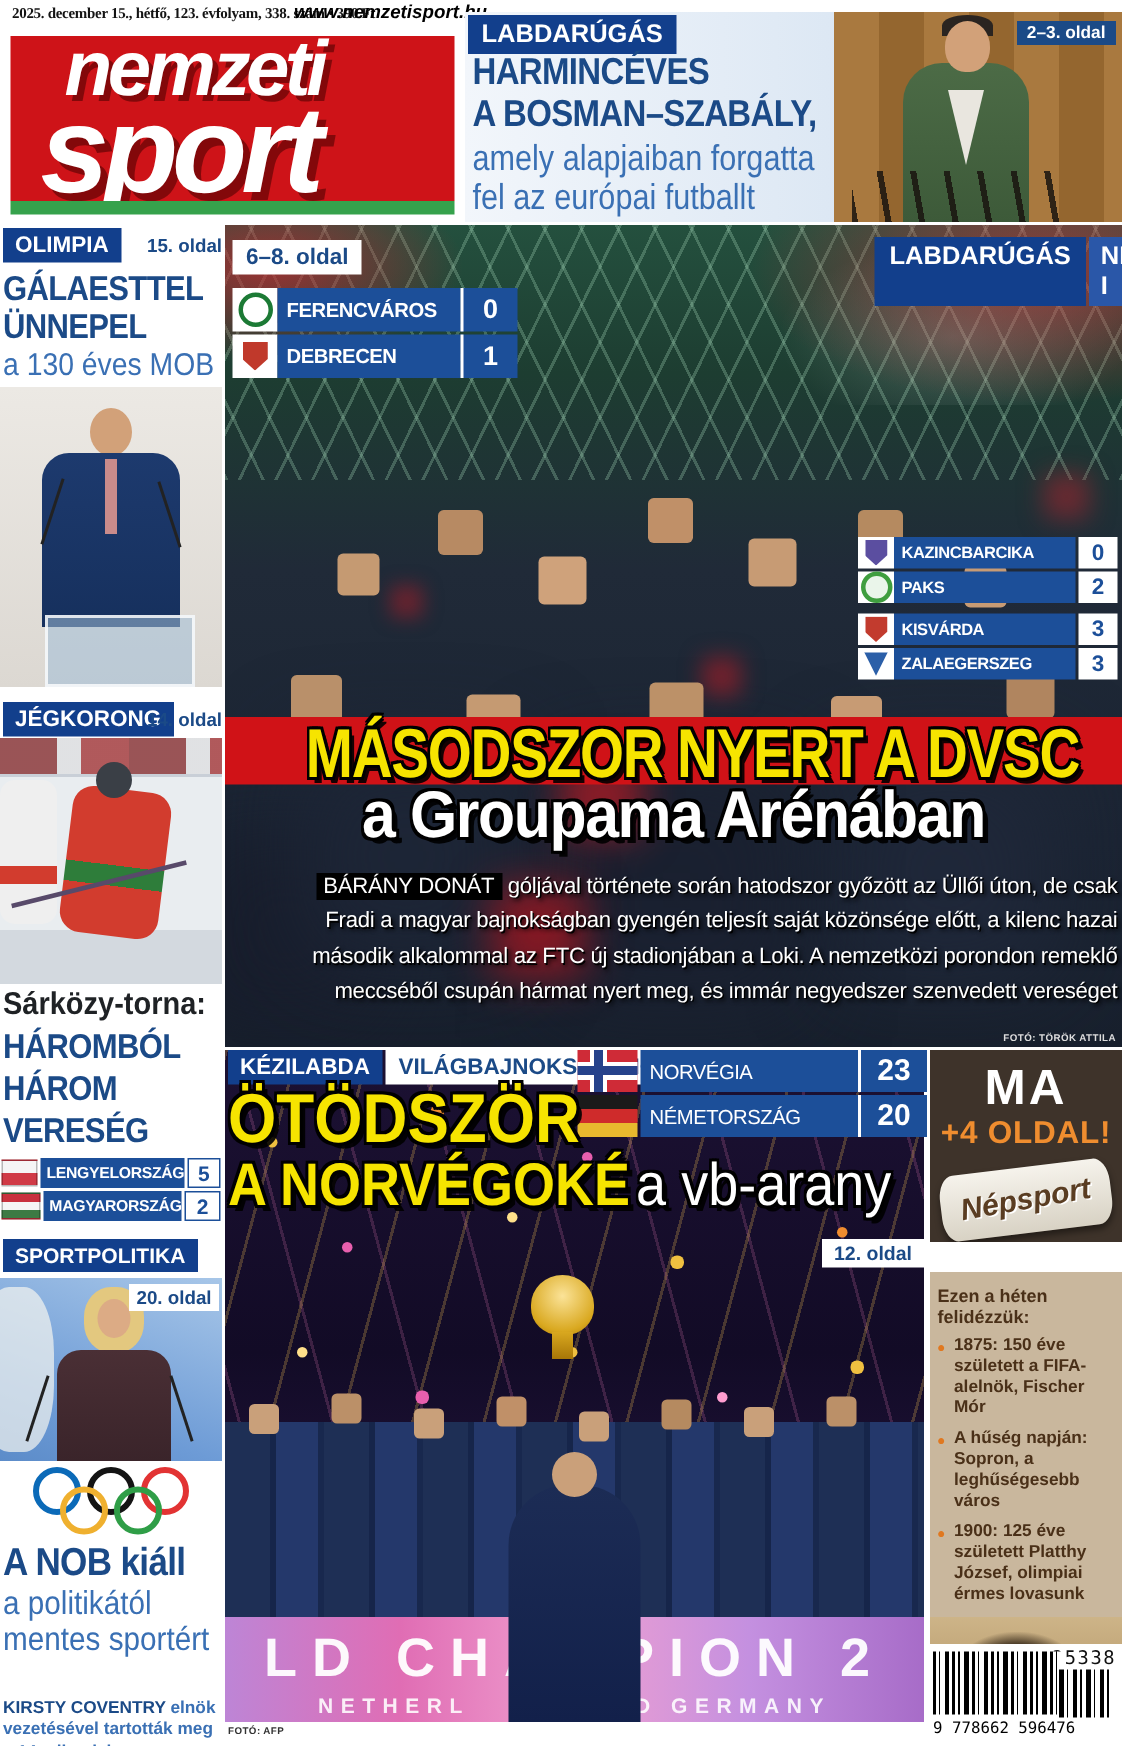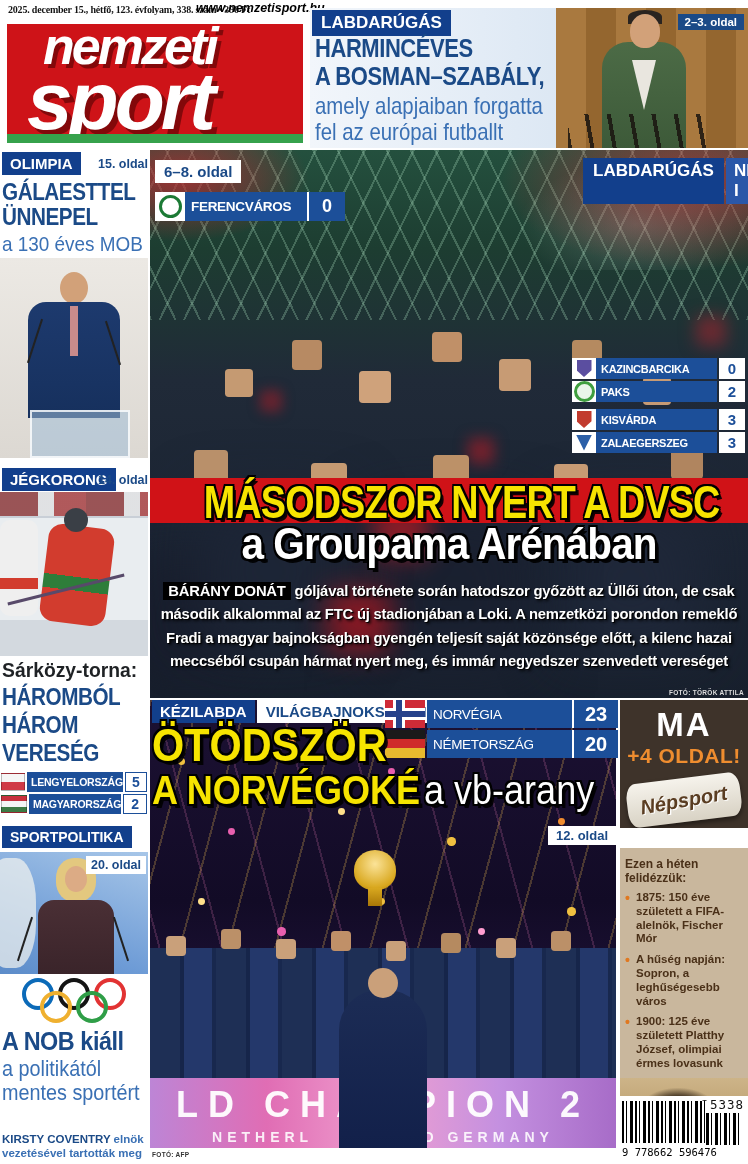--- a/index.html
+++ b/index.html
@@ -149,21 +149,21 @@
   .rscore{width:26px;margin-left:2px;background:#fff;color:#1c4f99;font-weight:bold;font-size:15px;
           display:flex;align-items:center;justify-content:center;}
 
   .red-band{position:absolute;left:150px;top:478px;width:598px;height:45px;background:#d01217;}
   .outline{text-shadow:2px 0 0 #000,-2px 0 0 #000,0 2px 0 #000,0 -2px 0 #000,
                        2px 2px 0 #000,-2px 2px 0 #000,2px -2px 0 #000,-2px -2px 0 #000,4px 4px 0 rgba(0,0,0,.9);}
   .band-text{position:absolute;left:0;right:0;top:-3px;text-align:center;font-size:46px;font-weight:bold;color:#f6e400;
              white-space:nowrap;transform:scaleX(.82);letter-spacing:-1px;}
   .gr-head{position:absolute;left:150px;top:519px;width:598px;text-align:center;font-size:44px;font-weight:bold;color:#fff;
            white-space:nowrap;transform:scaleX(.92);letter-spacing:-1px;}
-  .lead{position:absolute;left:153px;top:580px;width:592px;text-align:center;font-size:14.8px;font-weight:bold;color:#fff;
+  .lead{position:absolute;left:153px;top:580px;width:592px;text-align:right;font-size:14.8px;font-weight:normal;color:#fff;
         line-height:1.58;letter-spacing:-0.2px;text-shadow:1px 1px 0 #000,2px 2px 3px rgba(0,0,0,.9);}
   .lead-b{background:#000;padding:1px 5px;text-shadow:none;}
   .credit{font-size:6.5px;font-weight:bold;letter-spacing:0.3px;}
   .credit-main{position:absolute;right:4px;top:689px;color:#ddd;}
 
   
   .hand-photo{position:absolute;left:150px;top:700px;width:466px;height:448px;
               background:linear-gradient(180deg,#1c1133 0%,#120b26 45%,#241540 80%,#1a1030 100%);overflow:hidden;}
   .hp-streaks{position:absolute;inset:0;
       background:repeating-linear-gradient(105deg,rgba(240,190,80,.25) 0 2px,transparent 2px 46px),
@@ -346,20 +346,27 @@
   <div class="m-page-badge badge-white">6–8. oldal</div>
 
   <div class="match-board">
     <div class="mrow">
       <span class="mlogo">
           <span class="clublogo lg-ftc"></span>
         </span>
       <span class="mteam">FERENCVÁROS</span>
       <span class="mscore">0</span>
     </div>
+    <div class="mrow">
+      <span class="mlogo">
+          <span class="clublogo lg-dvsc"></span>
+        </span>
+      <span class="mteam">DEBRECEN</span>
+      <span class="mscore">1</span>
+    </div>
   </div>
 
   <div class="league-badges">
     <span class="badge-navy lb1">LABDARÚGÁS</span>
     <span class="lb2">NB I</span>
   </div>
 
   <div class="results-board">
     <div class="rrow">
       <span class="rlogo">
@@ -392,22 +399,22 @@
     </div>
   </div>
 
   <div class="red-band">
     <div class="band-text outline">MÁSODSZOR NYERT A DVSC</div>
   </div>
   <div class="gr-head outline">a Groupama Arénában</div>
 
   <div class="lead">
     <div><span class="lead-b">BÁRÁNY DONÁT</span><span> góljával története során hatodszor győzött az Üllői úton, de csak</span></div>
+    <div>Fradi a magyar bajnokságban gyengén teljesít saját közönsége előtt, a kilenc hazai</div>
     <div>második alkalommal az FTC új stadionjában a Loki. A nemzetközi porondon remeklő</div>
-    <div>Fradi a magyar bajnokságban gyengén teljesít saját közönsége előtt, a kilenc hazai</div>
     <div>meccséből csupán hármat nyert meg, és immár negyedszer szenvedett vereséget</div>
   </div>
   <div class="credit credit-main">FOTÓ: TÖRÖK ATTILA</div>
 
   <div class="hand-photo">
     <div class="hp-streaks"></div>
     <div class="hp-conf"></div>
     <div class="hp-team"></div>
     <div class="hp-heads"></div>
     <div class="hp-trophy"></div>

